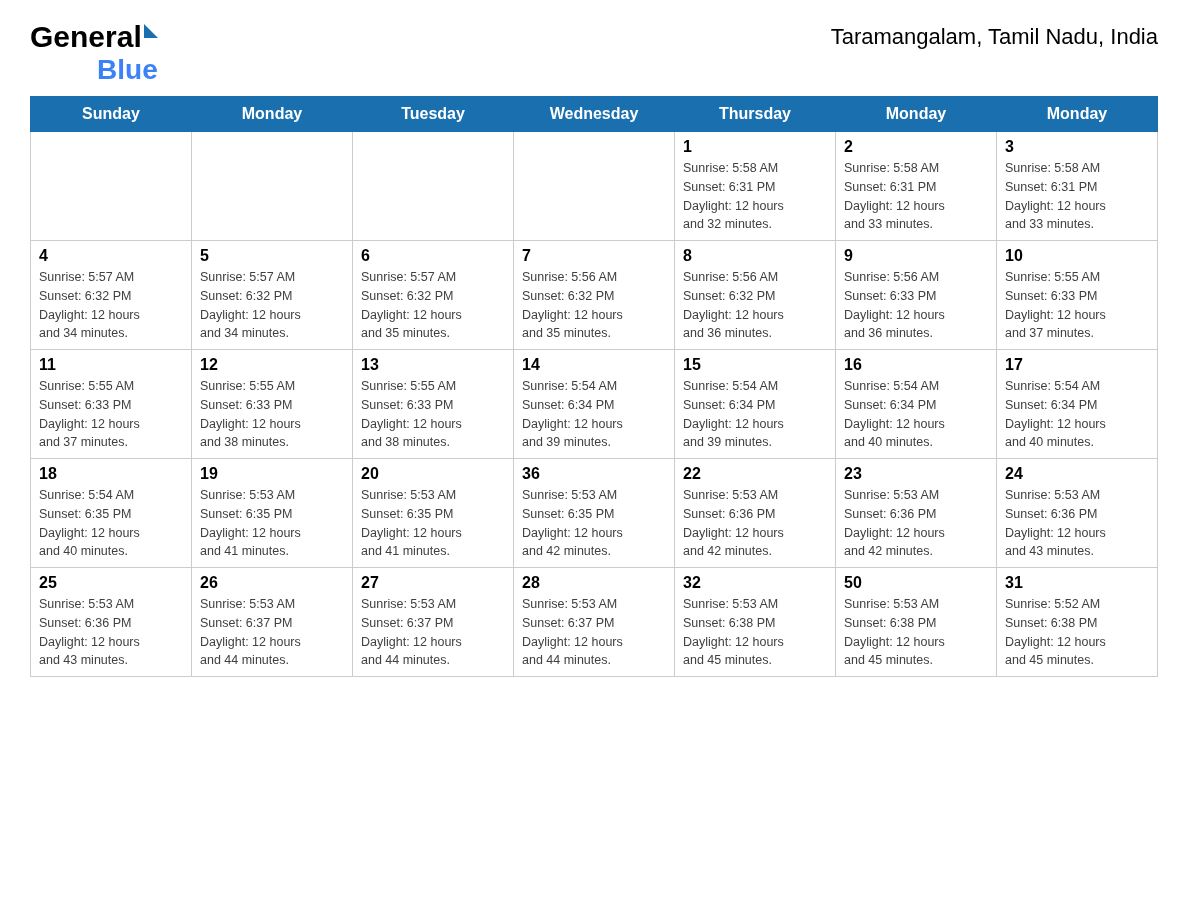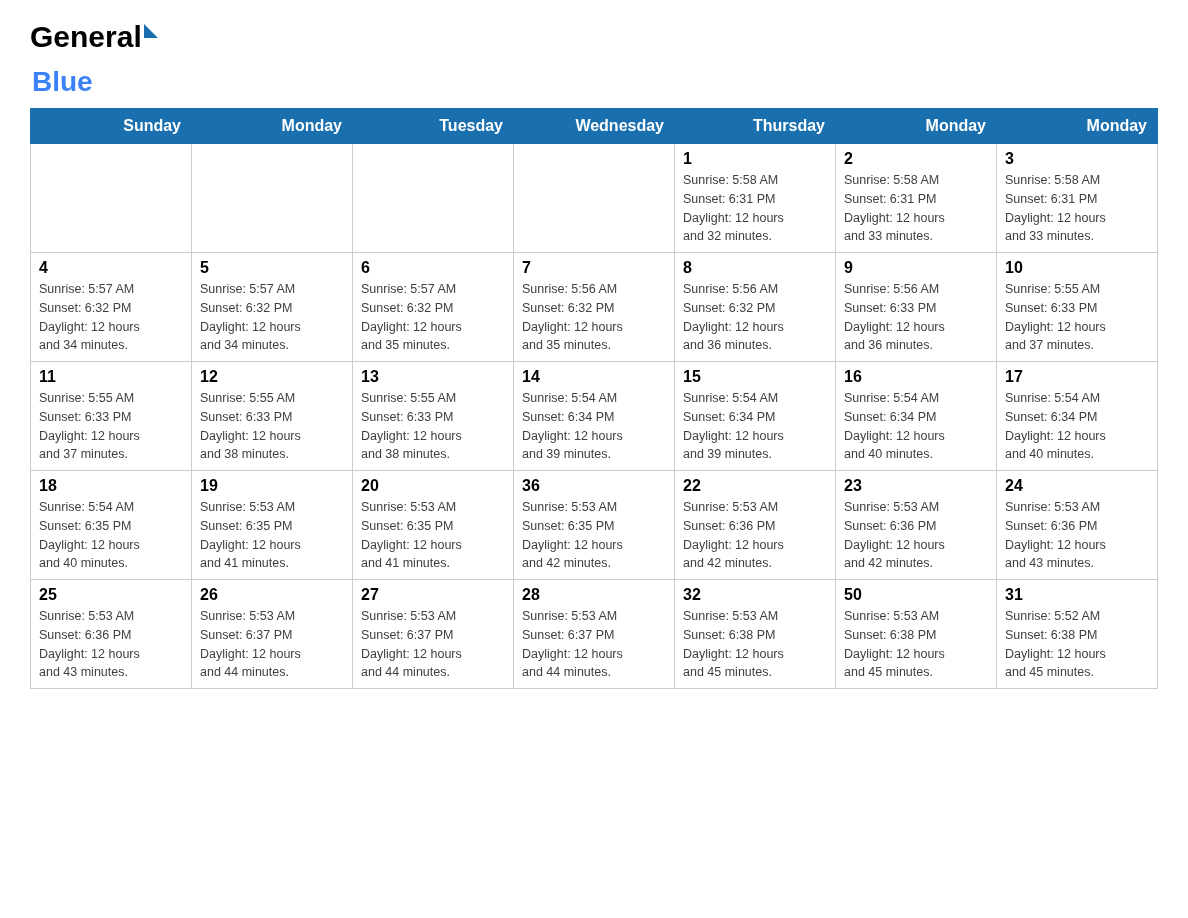--- a/index.html
+++ b/index.html
@@ -22,22 +22,21 @@
       border-left: 14px solid #1a6faf;
       border-top: 14px solid transparent;
       border-bottom: 0px solid transparent;
       margin-left: 2px;
       margin-top: 4px;
       align-self: flex-start;
     }
     .logo-wrapper {
       display: flex;
       flex-direction: column;
-      align-items: flex-start;
-      gap: 12px;
+      align-items: flex-end;
     }
     .logo-top-row {
       display: flex;
       align-items: center;
     }
     .logo-bottom {
       font-size: 28px;
       font-weight: bold;
       color: #3b82f6;
       margin-left: 2px;
@@ -60,21 +59,21 @@
       width: 100%;
       border-collapse: collapse;
       border: 1px solid #aaa;
     }
     .calendar th {
       background-color: #1a6faf;
       color: #fff;
       font-size: 16px;
       font-weight: bold;
       padding: 8px 10px;
-      text-align: right;
+      text-align: center;
       border: 1px solid #1a6faf;
     }
     .calendar td {
       vertical-align: top;
       padding: 6px 8px;
       border: 1px solid #ccc;
       width: 14.28%;
       min-height: 100px;
       font-size: 13px;
       color: #222;
@@ -106,20 +105,21 @@
 
 <div class="header">
   <div class="logo-wrapper">
     <div class="logo-top-row">
       <span style="font-size:30px;font-weight:bold;color:#000;">General</span>
       <div class="logo-triangle"></div>
     </div>
     <span class="logo-bottom">Blue</span>
   </div>
   <div class="title-section">
+    <div class="subtitle">Taramangalam, Tamil Nadu, India</div>
   </div>
 </div>
 
 <table class="calendar">
   <thead>
     <tr>
     <th>Sunday</th>
         <th>Monday</th>
         <th>Tuesday</th>
         <th>Wednesday</th>

